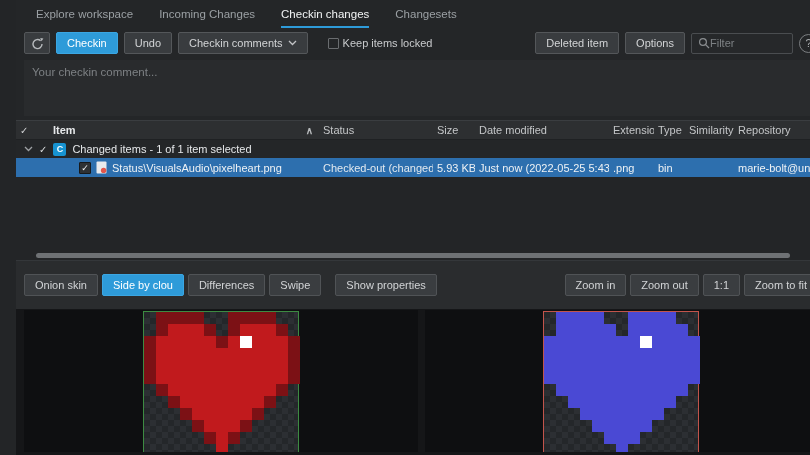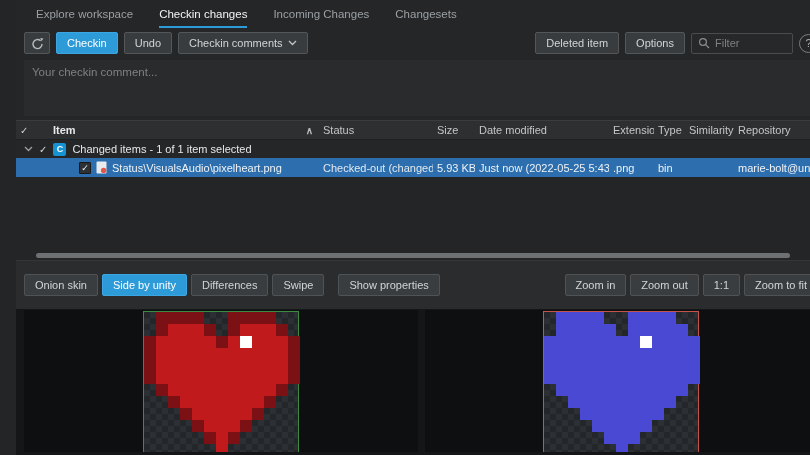--- a/index.html
+++ b/index.html
@@ -19,21 +19,21 @@
   .toolbar { height:30px; display:flex; align-items:center; gap:6px; padding:0 8px; flex:0 0 auto; }
   .btn { height:22px; display:inline-flex; align-items:center; justify-content:center; gap:5px;
          padding:0 10px; background:#393c3f; border:1px solid #54575a; border-radius:2px;
          color:#d2d4d6; font-size:11px; white-space:nowrap; }
   .btn.primary { background:#2e9bd9; border-color:#3ba6e2; color:#ffffff; }
   .btn.icon-only { width:26px; padding:0; }
   .spacer { flex:1; }
   .cb { width:11px; height:11px; border:1px solid #6a6d70; border-radius:1px; background:transparent; }
   .cb-label { color:#c9cbcd; margin-left:4px; }
   .keep-locked { display:flex; align-items:center; margin-left:14px; }
-  .filter-box { height:21px; width:102px; display:flex; align-items:center; gap:5px;
+  .filter-box { height:21px; width:102px; display:flex; align-items:center; 
                 background:#26282a; border:1px solid #4a4d50; border-radius:2px; padding:0 6px; }
   .filter-box input { flex:1; min-width:0; background:transparent; border:none; outline:none;
                       color:#d4d6d8; font-size:11px; font-family:"Liberation Sans",sans-serif; }
   .filter-box input::placeholder { color:#7d8184; }
   .help-btn { width:19px; height:19px; border-radius:50%; border:1px solid #7b7e81; color:#aeb1b4;
               display:flex; align-items:center; justify-content:center; font-size:11px; }
 
   
   .comment-wrap { margin:2px 8px 4px; height:56px; background:#292b2d; flex:0 0 auto; }
   .comment-wrap textarea { width:100%; height:100%; resize:none; background:transparent; border:none;
@@ -94,22 +94,22 @@
 
   svg { display:block; }
 </style>
 </head>
 <body>
 
 <div class="app">
 
   <div class="tabbar">
     <div class="tab">Explore workspace</div>
+    <div class="tab">Incoming Changes</div>
     <div class="tab active">Checkin changes</div>
-    <div class="tab">Incoming Changes</div>
     <div class="tab">Changesets</div>
   </div>
 
   <div class="toolbar">
     <div class="btn icon-only">
       <span>
         <svg width="13" height="13" viewBox="0 0 13 13">
           <path d="M11 7a4.5 4.5 0 1 1-1.4-3.2" stroke="#b6b9bc" stroke-width="1.4" fill="none"></path>
           <polygon points="9.2,1.0 12.4,1.6 10.5,4.3" fill="#b6b9bc"></polygon>
         </svg>
@@ -117,20 +117,24 @@
     </div>
     <div class="btn primary">Checkin</div>
     <div class="btn">Undo</div>
     <div class="btn">
       <span>Checkin comments</span>
       <span>
         <svg width="9" height="6" viewBox="0 0 9 6">
             <path d="M1 1 L4.5 4.5 L8 1" stroke="#c2c4c6" stroke-width="1.3" fill="none"></path>
           </svg>
       </span>
+    </div>
+    <div class="keep-locked">
+      <span class="cb"></span>
+      <span class="cb-label">Keep items locked</span>
     </div>
     <div class="spacer"></div>
     <div class="btn">Deleted item</div>
     <div class="btn">Options</div>
     <div class="filter-box">
       <span>
         <svg width="12" height="12" viewBox="0 0 12 12">
           <circle cx="5" cy="5" r="3.4" stroke="#8a8d90" stroke-width="1.2" fill="none"></circle>
           <line x1="7.6" y1="7.6" x2="11" y2="11" stroke="#8a8d90" stroke-width="1.2"></line>
         </svg>
@@ -192,21 +196,21 @@
   </div>
 
   <div class="table-empty"></div>
 
   <div class="hscroll">
     <div class="thumb"></div>
   </div>
 
   <div class="difftoolbar">
     <div class="btn">Onion skin</div>
-    <div class="btn primary">Side by unity</div>
+    <div class="btn primary">Side by clou</div>
     <div class="btn">Differences</div>
     <div class="btn">Swipe</div>
     <div class="gap8"></div>
     <div class="btn">Show properties</div>
     <div class="spacer"></div>
     <div class="btn">Zoom in</div>
     <div class="btn">Zoom out</div>
     <div class="btn">1:1</div>
     <div class="btn">Zoom to fit</div>
   </div>

